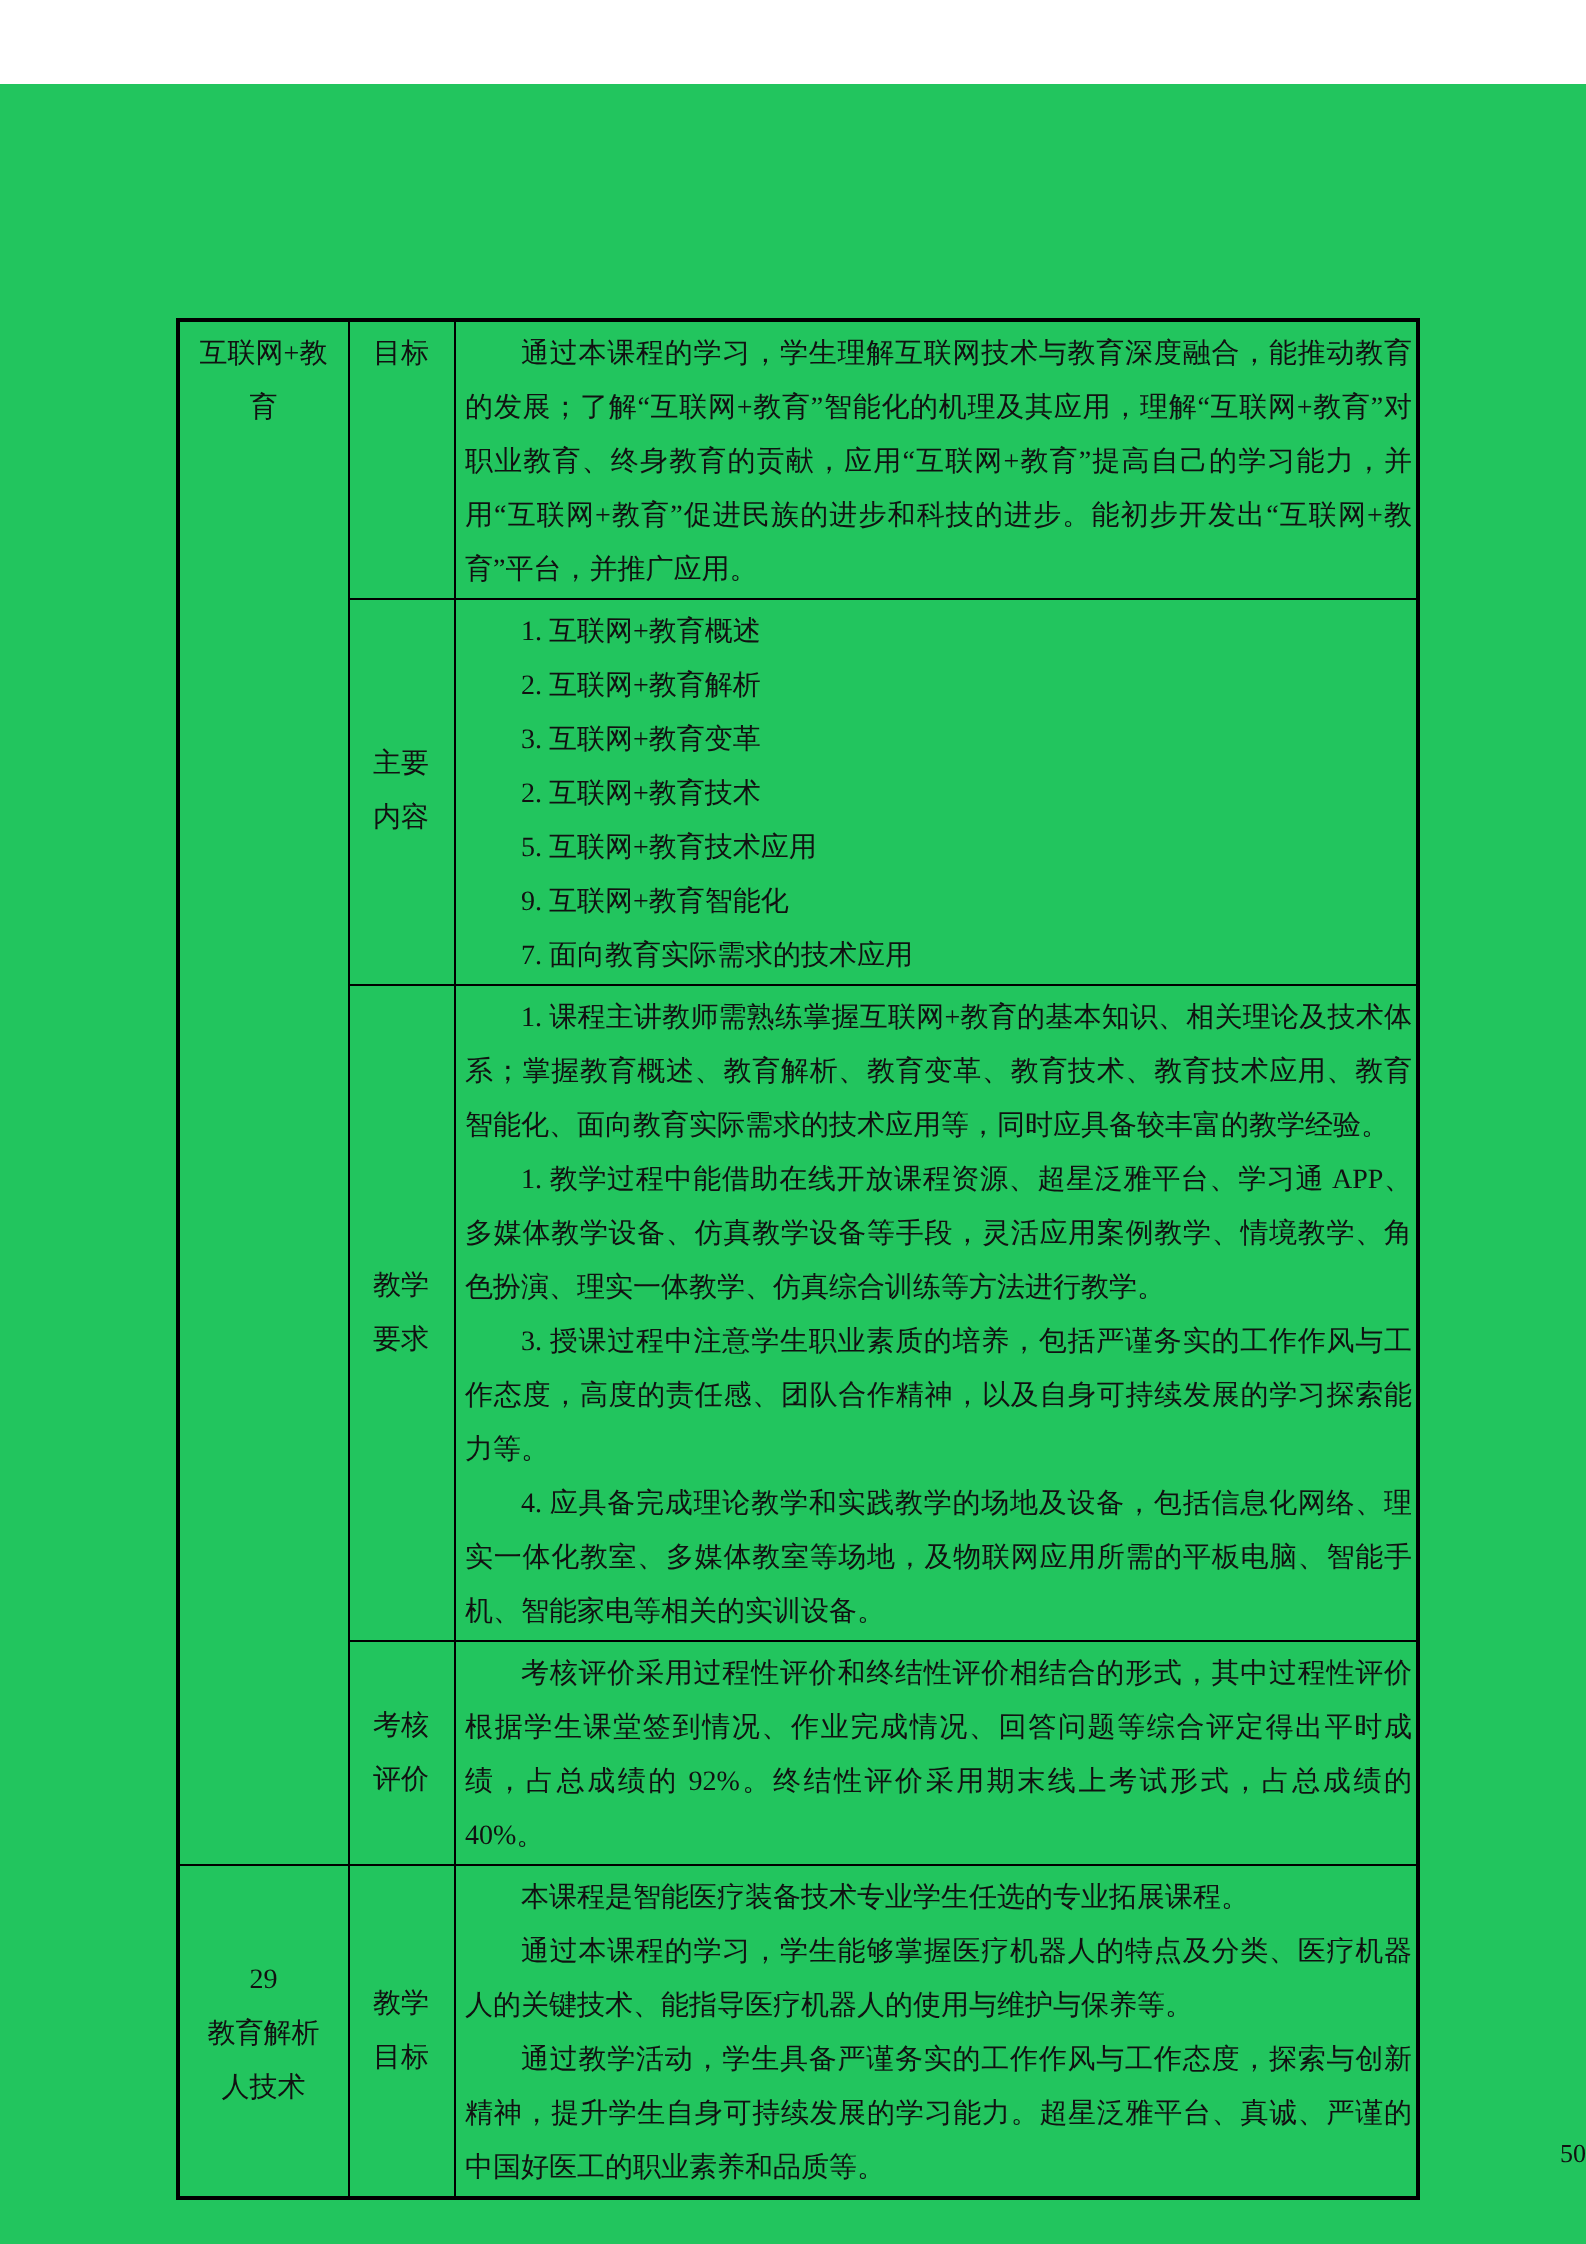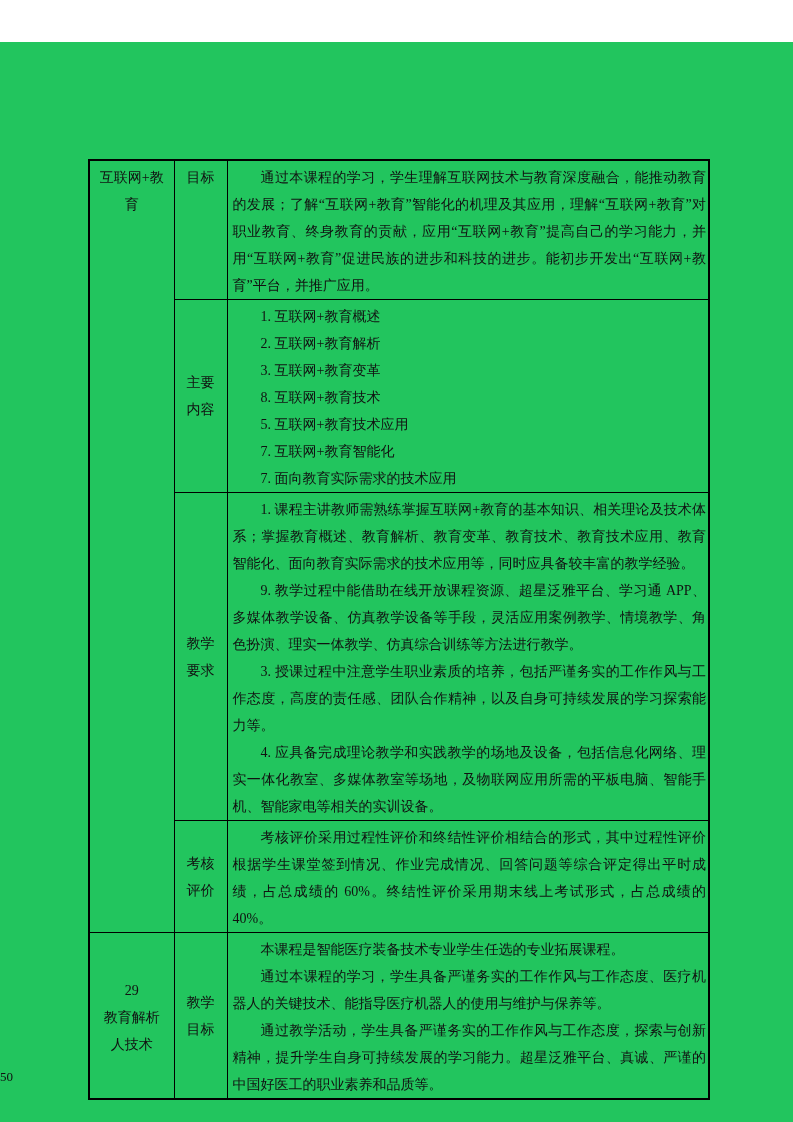--- a/index.html
+++ b/index.html
@@ -56,21 +56,21 @@
     font-size: 14px;
     line-height: 27px;
     text-indent: 2em;
     text-align: justify;
   }
   .page-num {
     position: absolute;
     top: 1026px;
     left: 0;
     width: 100%;
-    text-align: left;
+    text-align: right;
     font-size: 13px;
     line-height: 18px;
     color: #111111;
   }
 </style>
 </head>
 <body>
 
 <div class="page">
 
@@ -95,60 +95,60 @@
       </tr>
       <tr class="row-content">
         <td class="label-cell v-mid">
             <div class="label-line">主要</div>
             <div class="label-line">内容</div>
           </td>
         <td class="content-cell">
             <div class="para">1. 互联网+教育概述</div>
             <div class="para">2. 互联网+教育解析</div>
             <div class="para">3. 互联网+教育变革</div>
-            <div class="para">8. 互联网+教育技术</div>
+            <div class="para">2. 互联网+教育技术</div>
             <div class="para">5. 互联网+教育技术应用</div>
-            <div class="para">7. 互联网+教育智能化</div>
+            <div class="para">9. 互联网+教育智能化</div>
             <div class="para">7. 面向教育实际需求的技术应用</div>
           </td>
       </tr>
       <tr class="row-req">
         <td class="label-cell v-mid">
             <div class="label-line">教学</div>
             <div class="label-line">要求</div>
           </td>
         <td class="content-cell">
             <div class="para">1. 课程主讲教师需熟练掌握互联网+教育的基本知识、相关理论及技术体系；掌握教育概述、教育解析、教育变革、教育技术、教育技术应用、教育智能化、面向教育实际需求的技术应用等，同时应具备较丰富的教学经验。</div>
-            <div class="para">9. 教学过程中能借助在线开放课程资源、超星泛雅平台、学习通 APP、多媒体教学设备、仿真教学设备等手段，灵活应用案例教学、情境教学、角色扮演、理实一体教学、仿真综合训练等方法进行教学。</div>
+            <div class="para">1. 教学过程中能借助在线开放课程资源、超星泛雅平台、学习通 APP、多媒体教学设备、仿真教学设备等手段，灵活应用案例教学、情境教学、角色扮演、理实一体教学、仿真综合训练等方法进行教学。</div>
             <div class="para">3. 授课过程中注意学生职业素质的培养，包括严谨务实的工作作风与工作态度，高度的责任感、团队合作精神，以及自身可持续发展的学习探索能力等。</div>
             <div class="para">4. 应具备完成理论教学和实践教学的场地及设备，包括信息化网络、理实一体化教室、多媒体教室等场地，及物联网应用所需的平板电脑、智能手机、智能家电等相关的实训设备。</div>
           </td>
       </tr>
       <tr class="row-eval">
         <td class="label-cell v-mid">
             <div class="label-line">考核</div>
             <div class="label-line">评价</div>
           </td>
         <td class="content-cell">
-            <div class="para">考核评价采用过程性评价和终结性评价相结合的形式，其中过程性评价根据学生课堂签到情况、作业完成情况、回答问题等综合评定得出平时成绩，占总成绩的 60%。终结性评价采用期末线上考试形式，占总成绩的 40%。</div>
+            <div class="para">考核评价采用过程性评价和终结性评价相结合的形式，其中过程性评价根据学生课堂签到情况、作业完成情况、回答问题等综合评定得出平时成绩，占总成绩的 92%。终结性评价采用期末线上考试形式，占总成绩的 40%。</div>
           </td>
       </tr>
       <tr class="row-goal2">
         <td class="name-cell v-mid">
             <div class="name-line">29</div>
             <div class="name-line">教育解析</div>
             <div class="name-line">人技术</div>
           </td>
         <td class="label-cell v-mid">
             <div class="label-line">教学</div>
             <div class="label-line">目标</div>
           </td>
         <td class="content-cell">
             <div class="para">本课程是智能医疗装备技术专业学生任选的专业拓展课程。</div>
-            <div class="para">通过本课程的学习，学生具备严谨务实的工作作风与工作态度、医疗机器人的关键技术、能指导医疗机器人的使用与维护与保养等。</div>
+            <div class="para">通过本课程的学习，学生能够掌握医疗机器人的特点及分类、医疗机器人的关键技术、能指导医疗机器人的使用与维护与保养等。</div>
             <div class="para">通过教学活动，学生具备严谨务实的工作作风与工作态度，探索与创新精神，提升学生自身可持续发展的学习能力。超星泛雅平台、真诚、严谨的中国好医工的职业素养和品质等。</div>
           </td>
       </tr>
     </tbody>
   </table>
 
   <div class="page-num">50</div>
 
 </div>
 

